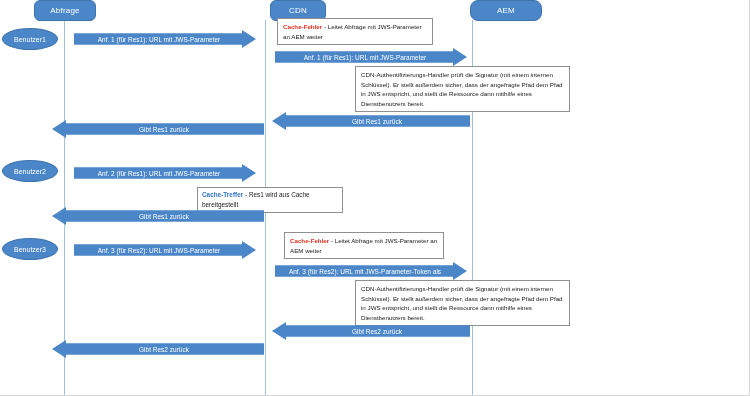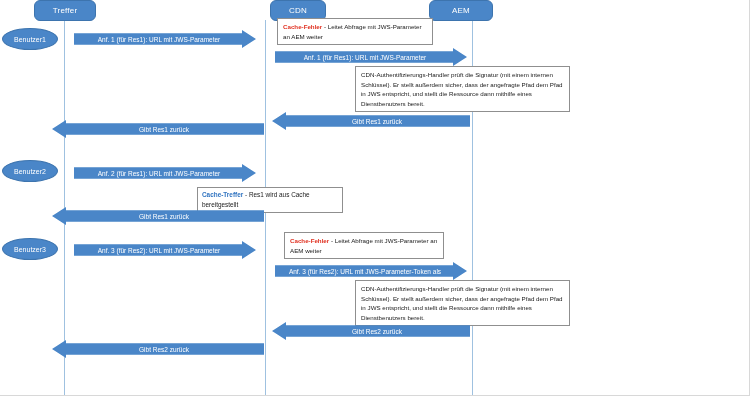--- a/index.html
+++ b/index.html
@@ -111,26 +111,26 @@
 </head>
 <body>
 
 <div id="diagram">
 
   <div class="lifeline" style="left:64px; top:20px; height:376px;"></div>
   <div class="lifeline" style="left:265px; top:20px; height:376px;"></div>
   <div class="lifeline" style="left:472px; top:20px; height:376px;"></div>
 
   <div class="participant" style="left:34px; top:0px; width:62px;">
-    <span>Treffer</span>
+    <span>Abfrage</span>
   </div>
   <div class="participant" style="left:238px; top:0px; width:56px;margin-left:32px;">
     <span>CDN</span>
   </div>
-  <div class="participant" style="left:429px; top:0px; width:64px;">
+  <div class="participant" style="left:470px; top:0px; width:72px;border-radius:8px;">
     <span>AEM</span>
   </div>
 
   <div class="actor" style="left:2px; top:28px;">
     <span>Benutzer1</span>
   </div>
   <div class="actor" style="left:2px; top:160px;">
     <span>Benutzer2</span>
   </div>
   <div class="actor" style="left:2px; top:238px;">

